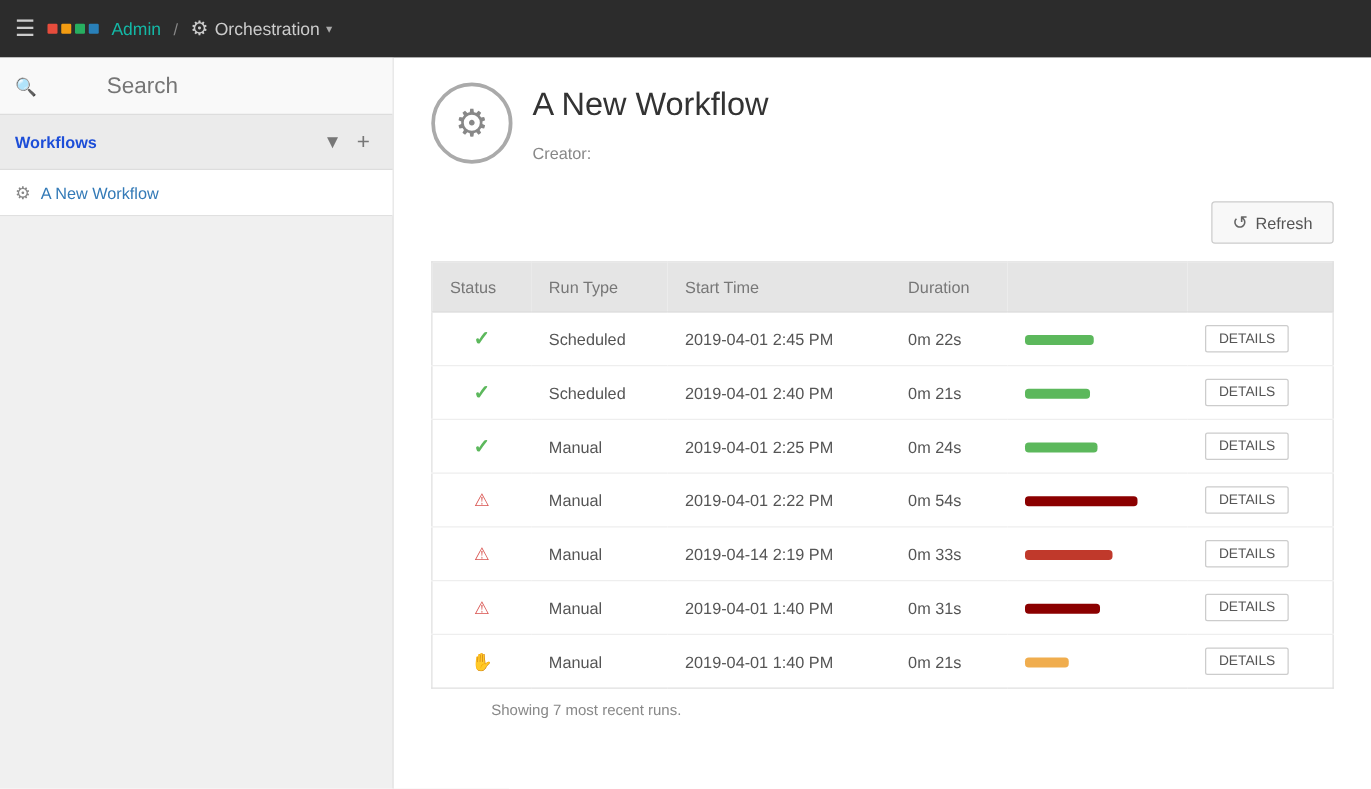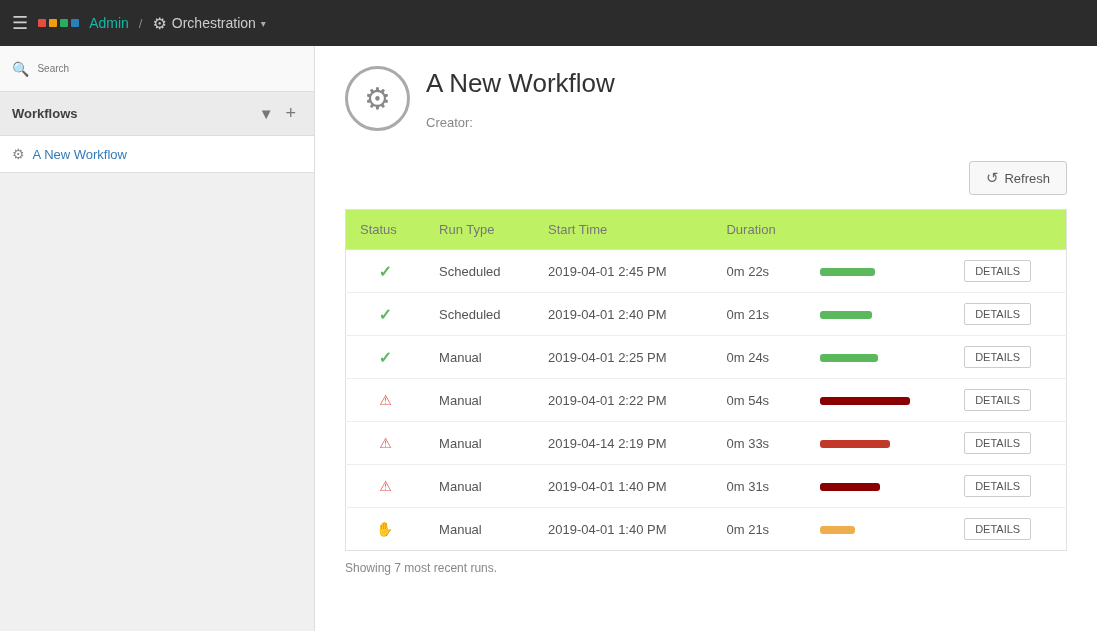--- a/index.html
+++ b/index.html
@@ -47,37 +47,38 @@
       padding: 0 12px;
       height: 46px;
       border-bottom: 1px solid #ddd;
       background: #f9f9f9;
     }
     .sidebar-search .search-icon { color: #aaa; margin-right: 8px; font-size: 14px; }
     .sidebar-search input {
       border: none;
       background: transparent;
       outline: none;
-      font-size: 10px;
+      font-size: 18px;
       color: #ef4444;
       width: 100%;
+      margin-left: 48px;
     }
     .sidebar-header {
       display: flex;
       align-items: center;
       padding: 0 12px;
       height: 44px;
       border-bottom: 1px solid #ddd;
       background: #ebebeb;
     }
     .sidebar-header-label {
       flex: 1;
       font-size: 13px;
       font-weight: bold;
-      color: #404040;
+      color: #1d4ed8;
     }
     .sidebar-header-filter {
       background: none;
       border: none;
       cursor: pointer;
       color: #777;
       font-size: 15px;
       padding: 4px 6px;
     }
     .sidebar-header-add {
@@ -156,21 +157,21 @@
     }
     .refresh-icon { font-size: 15px; color: #666; }
 
     
     .runs-table {
       width: 100%;
       border-collapse: collapse;
       border: 1px solid #e0e0e0;
     }
     .runs-table th {
-      background: #bef264;
+      background: #e5e5e5;
       color: #777;
       font-weight: normal;
       text-align: left;
       padding: 12px 14px;
       border-bottom: 1px solid #ddd;
       font-size: 13px;
     }
     .runs-table td {
       padding: 10px 14px;
       border-bottom: 1px solid #eee;
@@ -204,20 +205,21 @@
       font-size: 11px;
       cursor: pointer;
       color: #555;
       border-radius: 2px;
     }
 
     .showing-label {
       color: #888;
       font-size: 12px;
       margin-top: 10px;
+      margin-left: 48px;
     }
 
     
     .logo-r { background: #e74c3c; }
     .logo-y { background: #f39c12; }
     .logo-g { background: #27ae60; }
     .logo-b { background: #2980b9; }
   </style>
 </head>
 <body>

